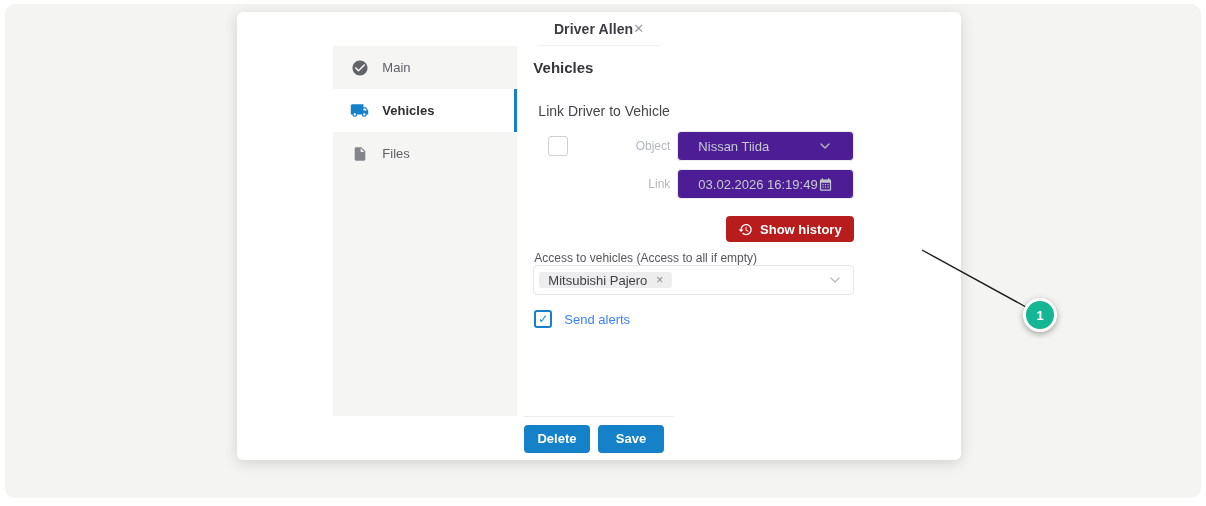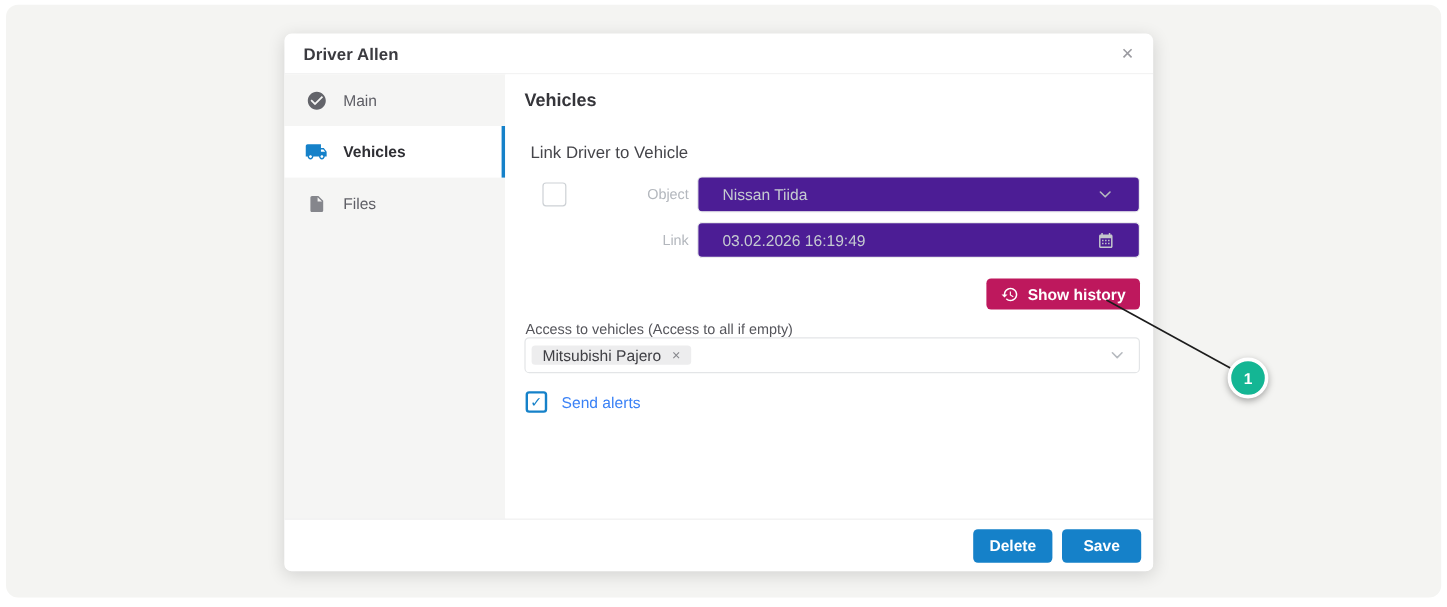--- a/index.html
+++ b/index.html
@@ -6,24 +6,24 @@
   html, body { width: 1206px; height: 506px; background: #ffffff; }
   body { font-family: "Liberation Sans", "DejaVu Sans", sans-serif; position: relative; overflow: hidden; }
 
   .page-panel {
     position: absolute; left: 5px; top: 4px; width: 1196px; height: 494px;
     background: #f4f4f2; border-radius: 10px;
   }
 
   
   .modal {
-    position: absolute; left: 237px; top: 28px; width: 724px; height: 448px;
+    position: absolute; left: 237px; top: 12px; width: 724px; height: 448px;
     background: #ffffff; border-radius: 6px;
     box-shadow: 0 3px 14px rgba(0,0,0,0.14);
-    display: flex; flex-direction: column; overflow: hidden;
+    display: flex; flex-direction: column; overflow: hidden; align-items: center;
   }
   .modal-header {
     height: 34px; flex: 0 0 34px; display: flex; align-items: center;
     padding: 0 16px; border-bottom: 1px solid #f1f1f1;
   }
   .modal-title { font-size: 14px; font-weight: 700; color: #3b3b40; letter-spacing: .1px; }
   .modal-close {
     margin-left: auto; color: #9b9ba1; font-size: 13px; line-height: 1;
     cursor: pointer; background: none; border: none; font-family: inherit;
   }
@@ -72,21 +72,21 @@
   .checkbox-checked {
     width: 18px; height: 18px; border: 2px solid #1581c9; border-radius: 3px;
     background: #fff; cursor: pointer; display: flex; align-items: center; justify-content: center;
     color: #1581c9; font-size: 12px; font-weight: 700; line-height: 1;
   }
 
   .chevron-icon svg, .calendar-icon svg { display: block; }
 
   .actions-row { display: flex; justify-content: flex-end; margin-top: 17px; margin-bottom: 9px; }
   .btn-primary {
-    background: #be185d; color: #fff; border: none; border-radius: 4px;
+    background: #b91c1c; color: #fff; border: none; border-radius: 4px;
     height: 26px; padding: 0 12px; font-size: 13px; font-weight: 700;
     font-family: inherit; display: inline-flex; align-items: center; gap: 7px; cursor: pointer;
   }
   .btn-primary svg { display: block; }
 
   .access-label { font-size: 12px; color: #55555b; margin-bottom: 0; padding-left: 1px; }
   .multiselect {
     height: 30px; border: 1px solid #e3e5e7; border-radius: 4px; background: #fff;
     display: flex; align-items: center; padding: 0 10px 0 5px; cursor: pointer;
   }

